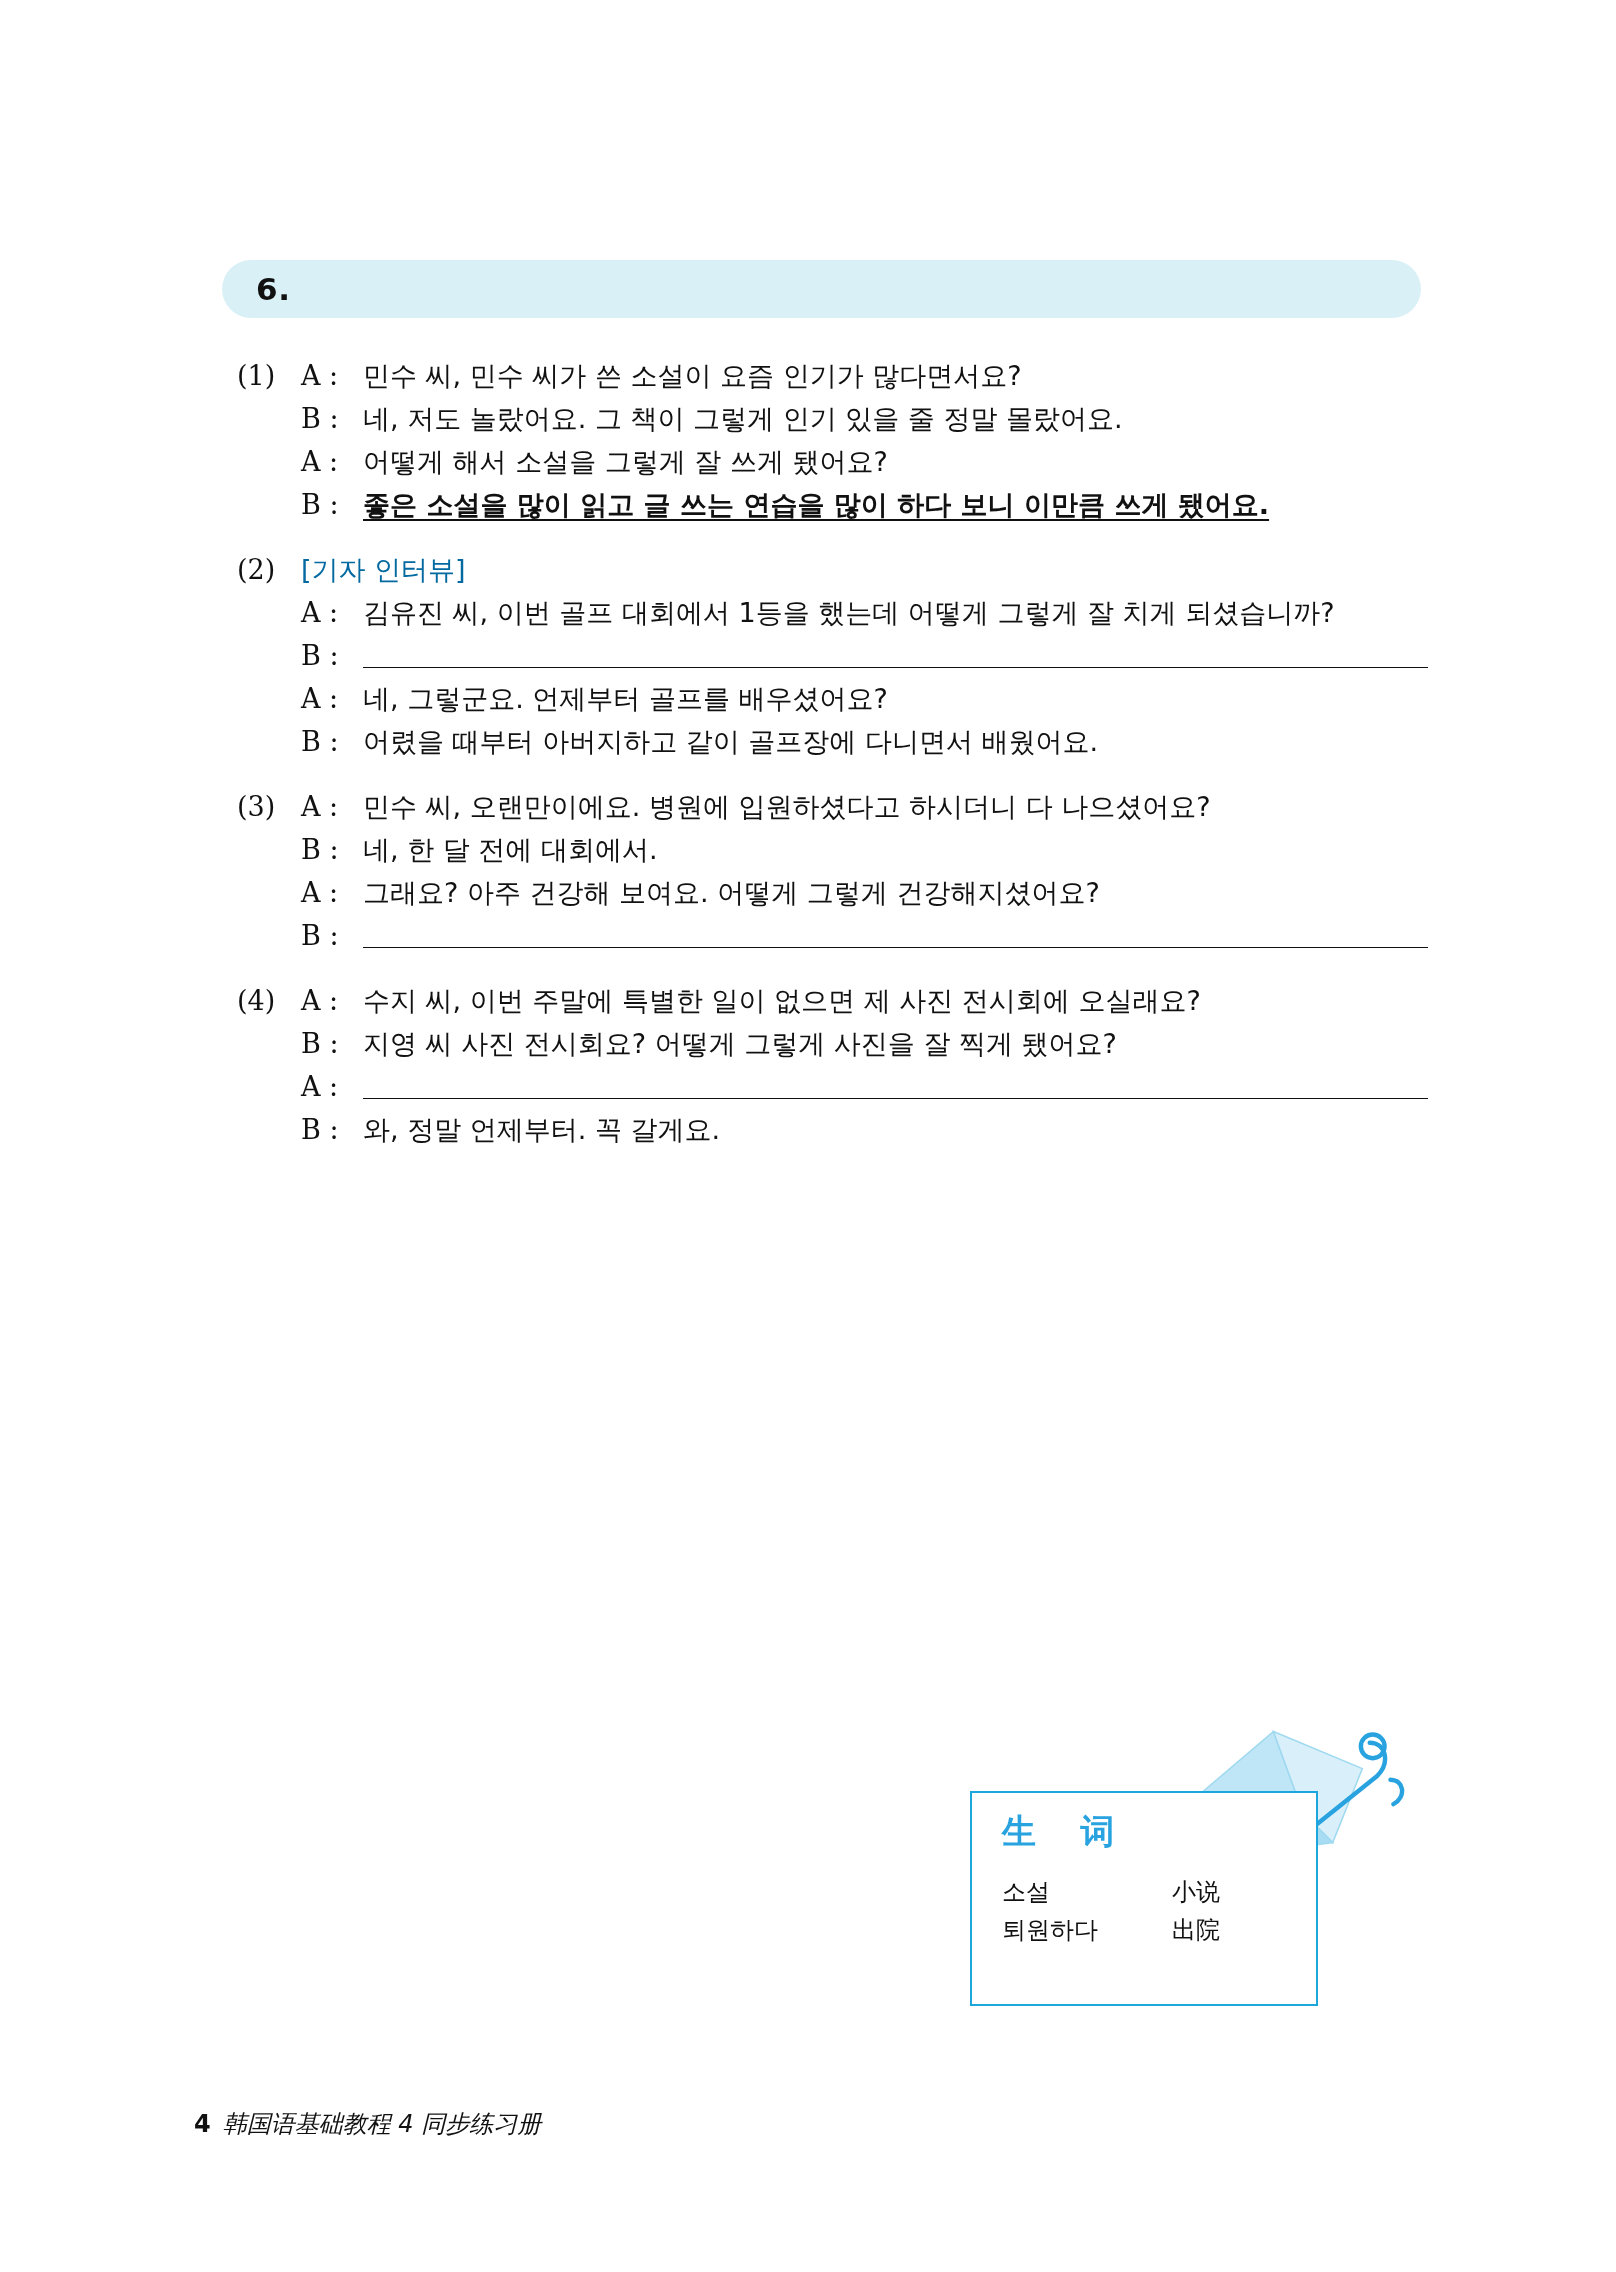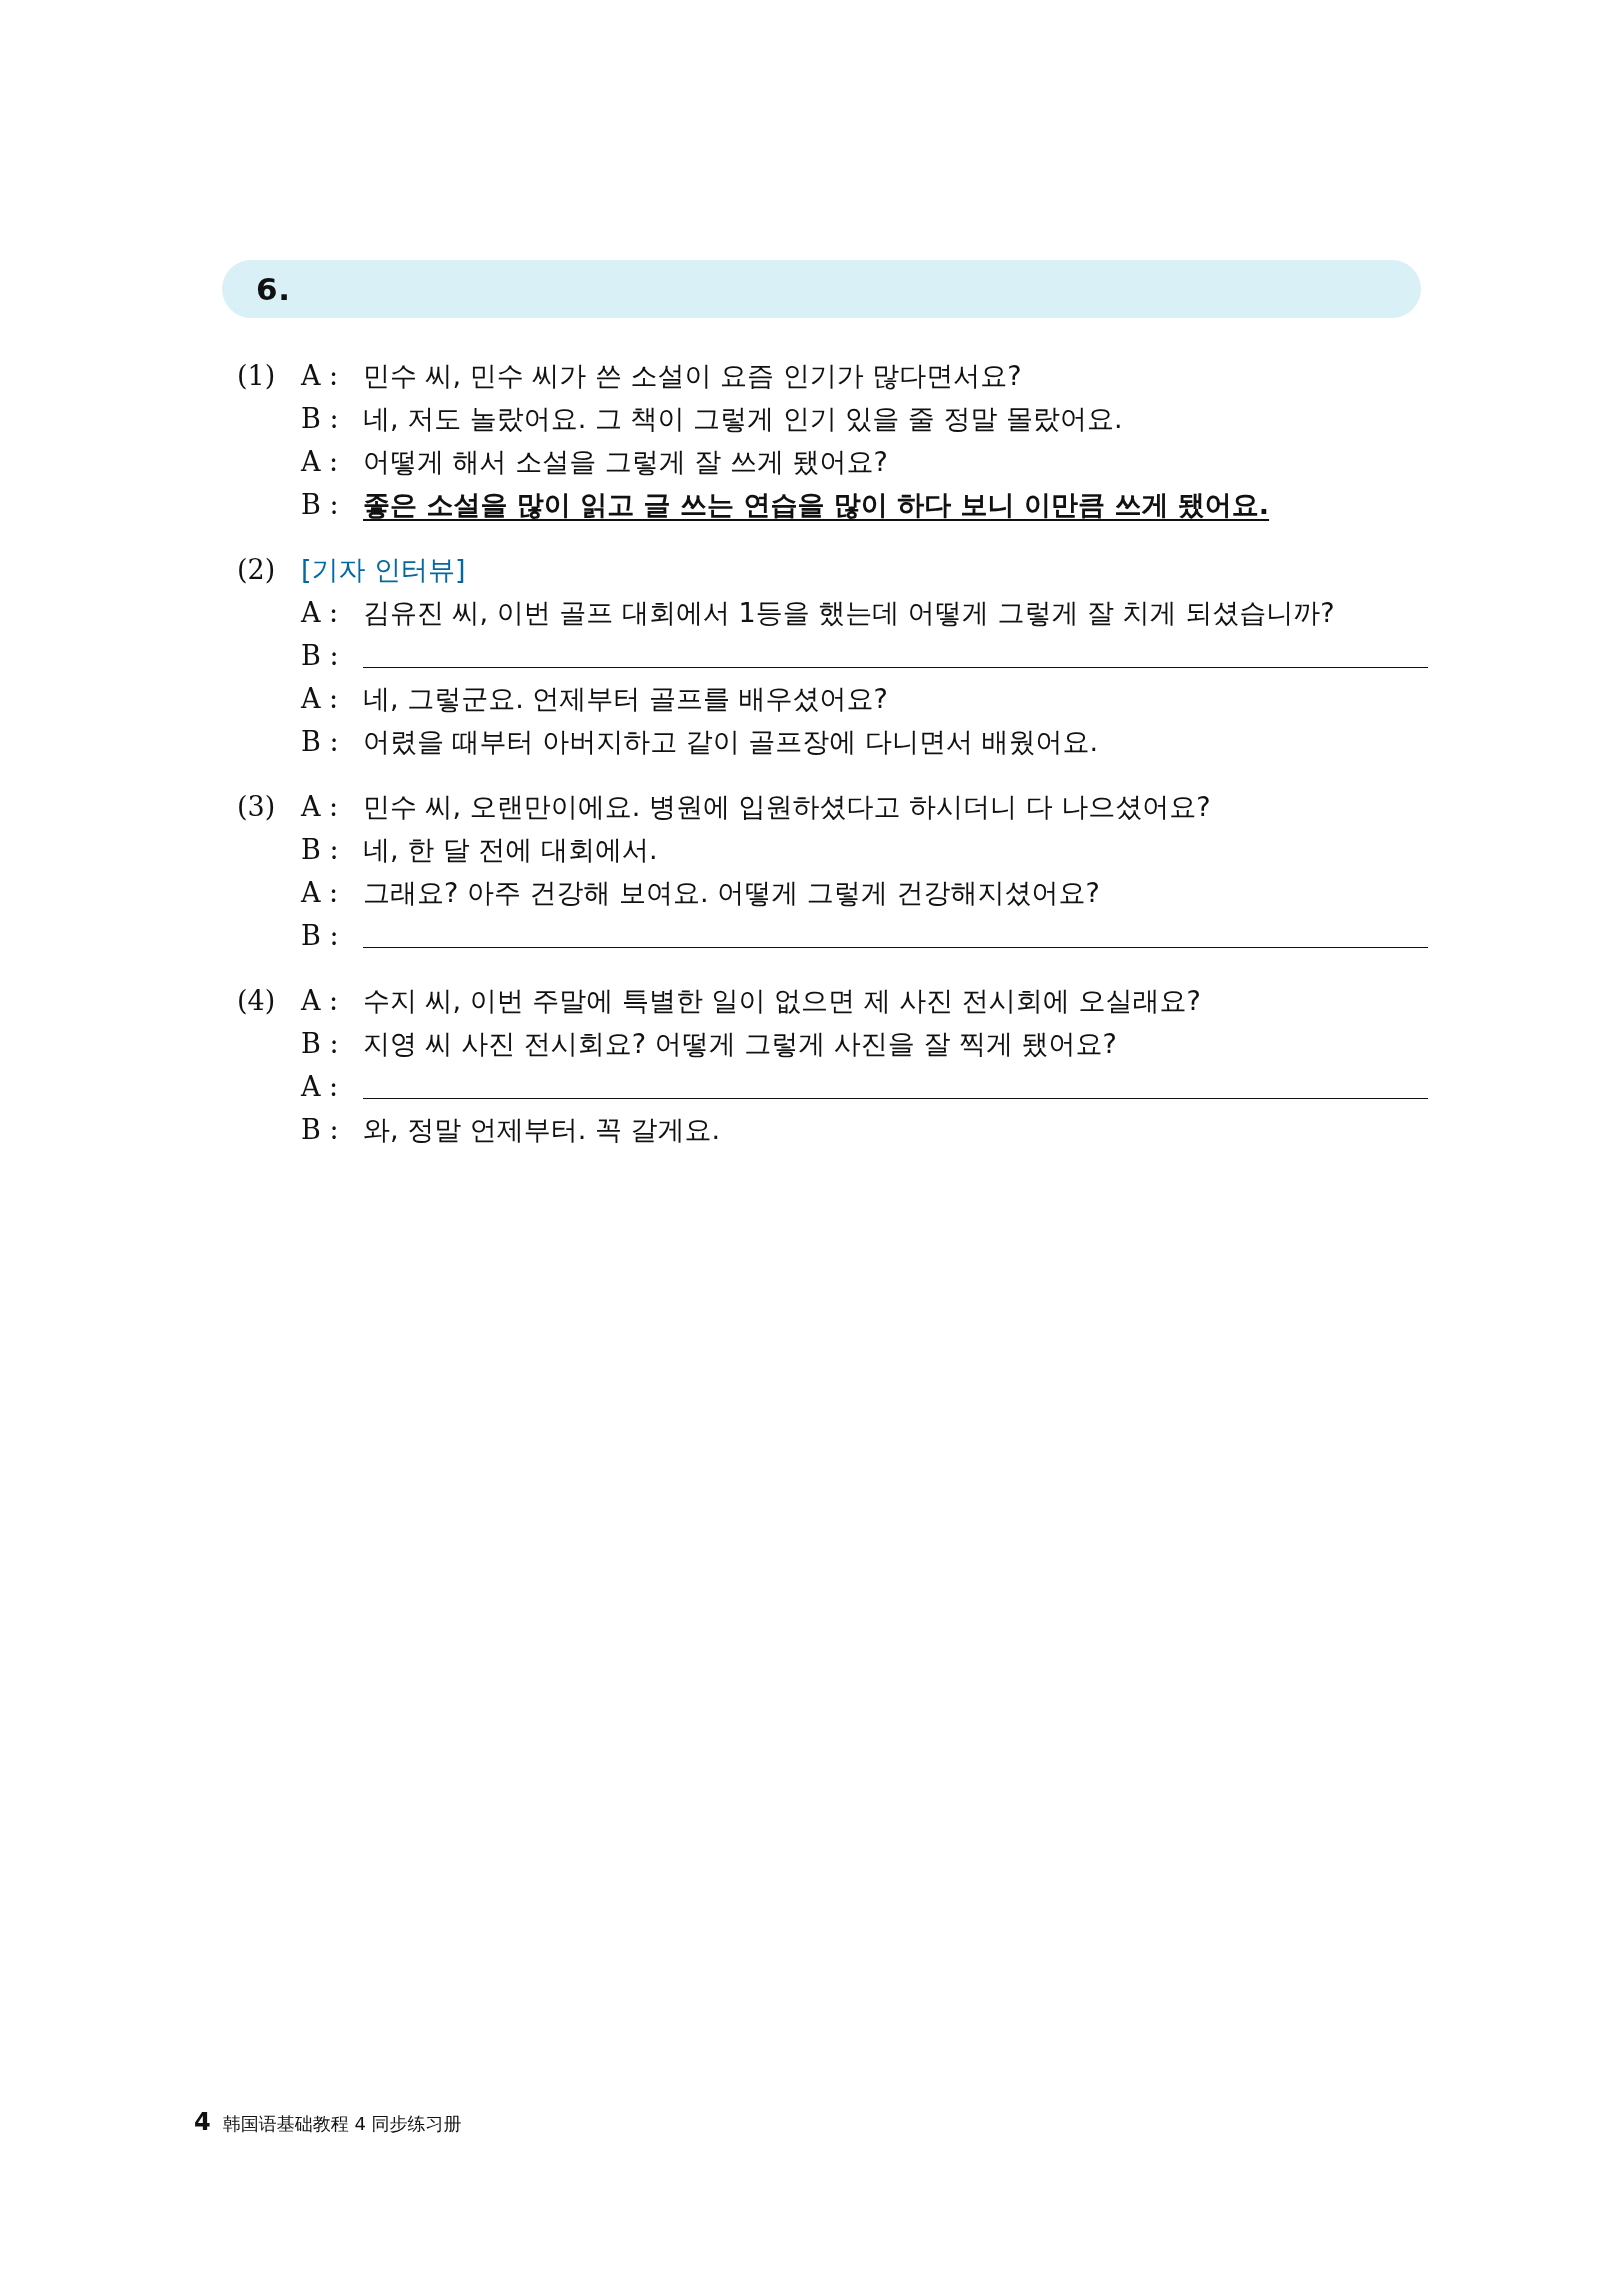--- a/index.html
+++ b/index.html
@@ -167,21 +167,22 @@
     align-items: baseline;
     font-size: 22px;
     color: #111;
   }
   .footer-page {
     font-weight: 700;
     font-size: 24px;
     margin-right: 12px;
   }
   .footer-text {
-    font-size: 18px;
+    font-size: 24px;
+    font-style: italic;
   }
 </style>
 </head>
 <body>
 
 <div class="page">
 
   <div class="section-banner">
     <span class="section-num">6.</span>
   </div>
@@ -272,20 +273,41 @@
         </div>
         <div class="line">
           <span class="speaker">B :</span>
           <span class="utterance">와, 정말 언제부터. 꼭 갈게요.</span>
         </div>
       </div>
     </div>
 
   </div>
 
+  <div class="vocab-wrap">
+    <svg class="clip-art" viewBox="0 0 320 190">
+      <polygon points="10,95 110,10 150,120 40,150" fill="#bfe6f6" stroke="#9fd9f0" stroke-width="2"></polygon>
+      <polygon points="110,10 230,60 190,160 150,120" fill="#d9f0fb" stroke="#9fd9f0" stroke-width="2"></polygon>
+      <polygon points="150,120 190,160 70,175 40,150" fill="#a7dcf2" stroke="#9fd9f0" stroke-width="2"></polygon>
+      <path d="M240,25 C262,25 268,52 250,70 L150,150" fill="none" stroke="#29a3e0" stroke-width="6" stroke-linecap="round"></path>
+      <circle cx="244" cy="30" r="16" fill="none" stroke="#29a3e0" stroke-width="6"></circle>
+      <path d="M268,75 C286,75 290,98 272,108" fill="none" stroke="#29a3e0" stroke-width="6" stroke-linecap="round"></path>
+    </svg>
+    <div class="vocab-box">
+      <div class="vocab-title">生 词</div>
+      <div class="vocab-row">
+        <span class="vocab-ko">소설</span>
+        <span class="vocab-zh">小说</span>
+      </div>
+      <div class="vocab-row">
+        <span class="vocab-ko">퇴원하다</span>
+        <span class="vocab-zh">出院</span>
+      </div>
+    </div>
+  </div>
 
   <div class="footer">
     <span class="footer-page">4</span>
     <span class="footer-text">韩国语基础教程 4 同步练习册</span>
   </div>
 
 </div>
 
 
 </body></html>

